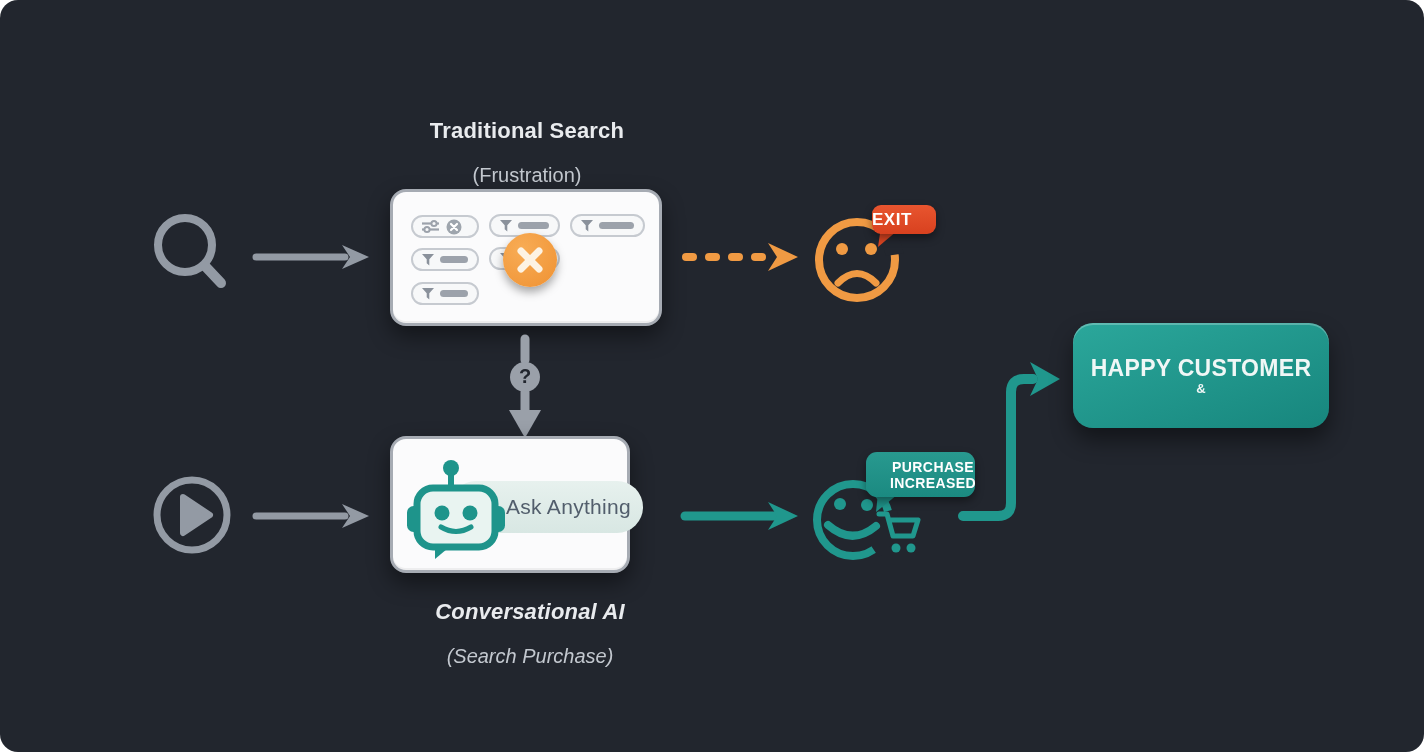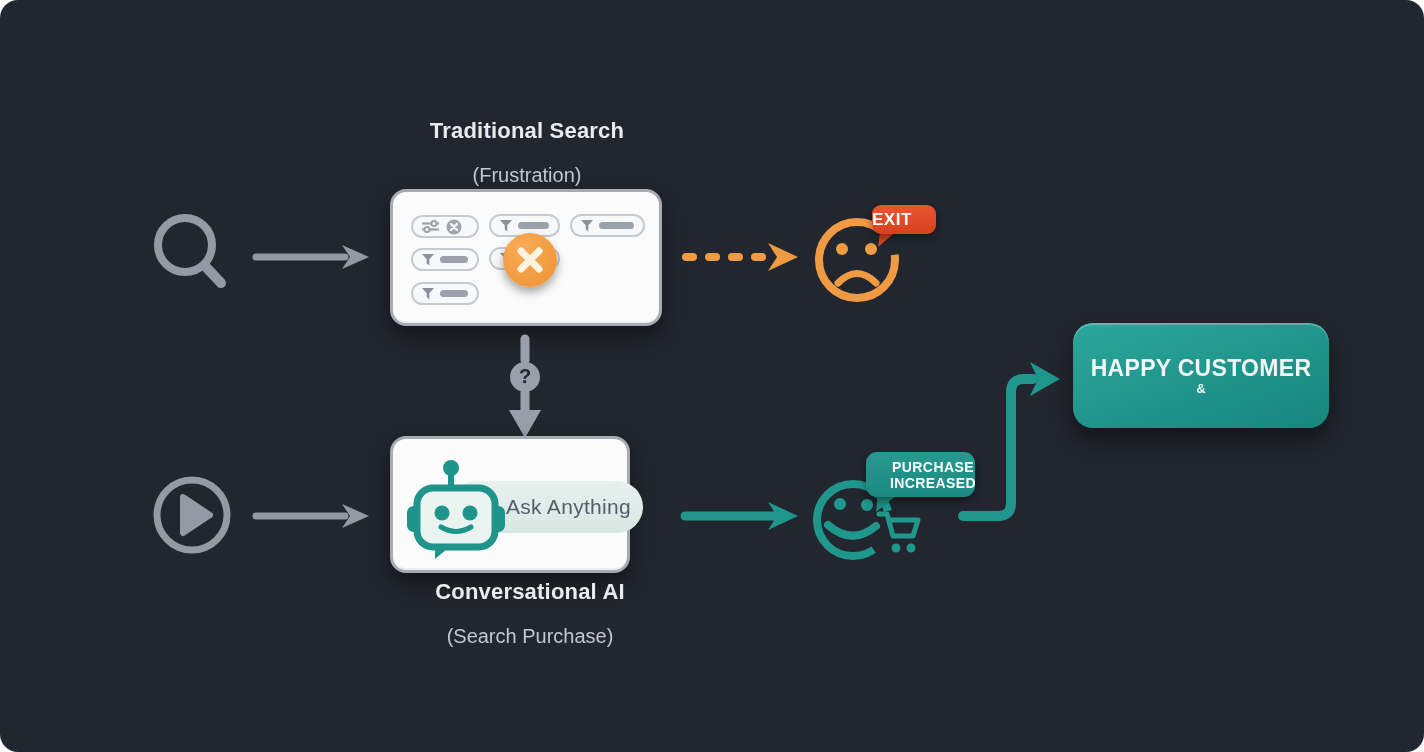--- a/index.html
+++ b/index.html
@@ -8,21 +8,21 @@
     background:var(--bg,#22262E);border-radius:18px;
     font-family:"Liberation Sans",sans-serif;
     -webkit-font-smoothing:antialiased;
   }
   .abs{position:absolute;}
   
   .flow-heading{width:420px;text-align:center;}
   .flow-heading .line1{font-size:22px;font-weight:700;color:var(--text-light,#E9EBEE);letter-spacing:.2px;}
   .flow-heading .line2{font-size:20px;font-weight:400;color:var(--text-muted,#C3C8CF);margin-top:20px;}
   #heading-top{left:317px;top:118px;}
-  #heading-bottom{left:320px;top:579px;}
+  #heading-bottom{left:320px;top:599px;font-style:italic;}
   
   .white-card{
     background:var(--card-bg,#FBFBFC);
     border:3px solid var(--card-border,#A6ABB3);
     border-radius:16px;
     box-shadow:0 10px 22px rgba(0,0,0,.45), inset 0 -2px 0 rgba(0,0,0,.05);
     box-sizing:border-box;
   }
   #card-filters{left:390px;top:189px;width:272px;height:137px;}
   #card-chat{left:390px;top:436px;width:240px;height:137px;}

